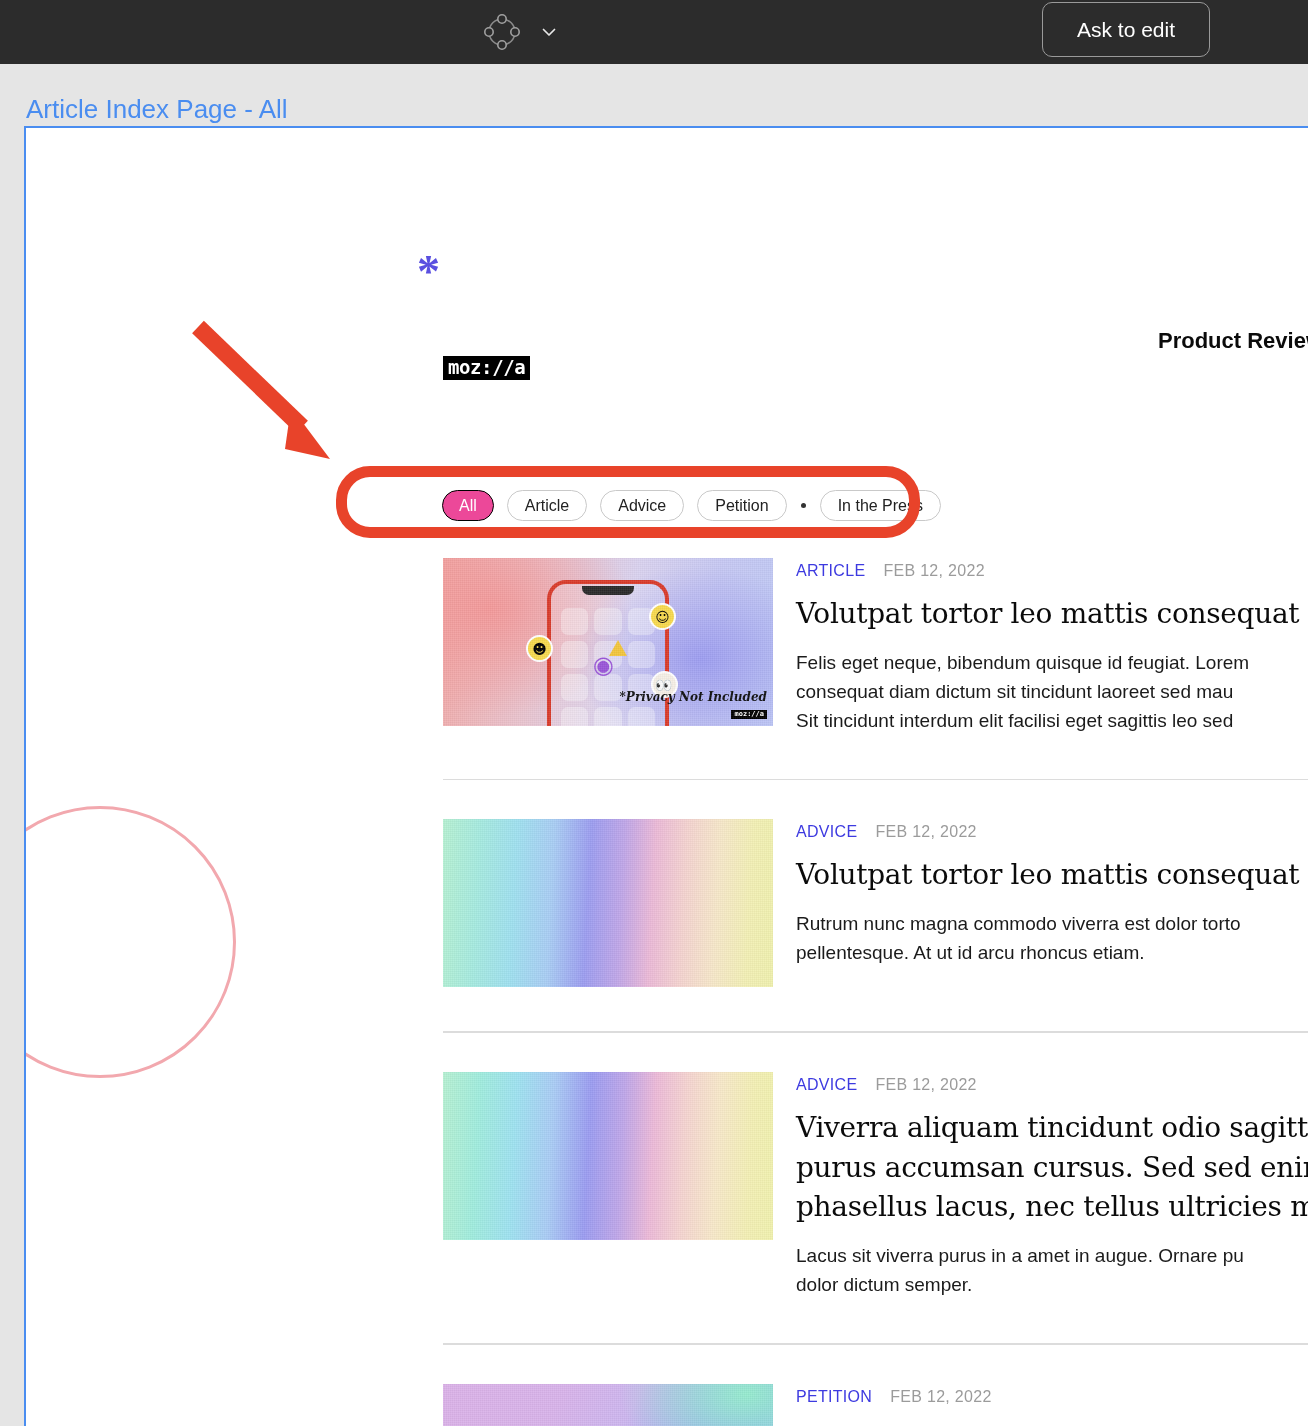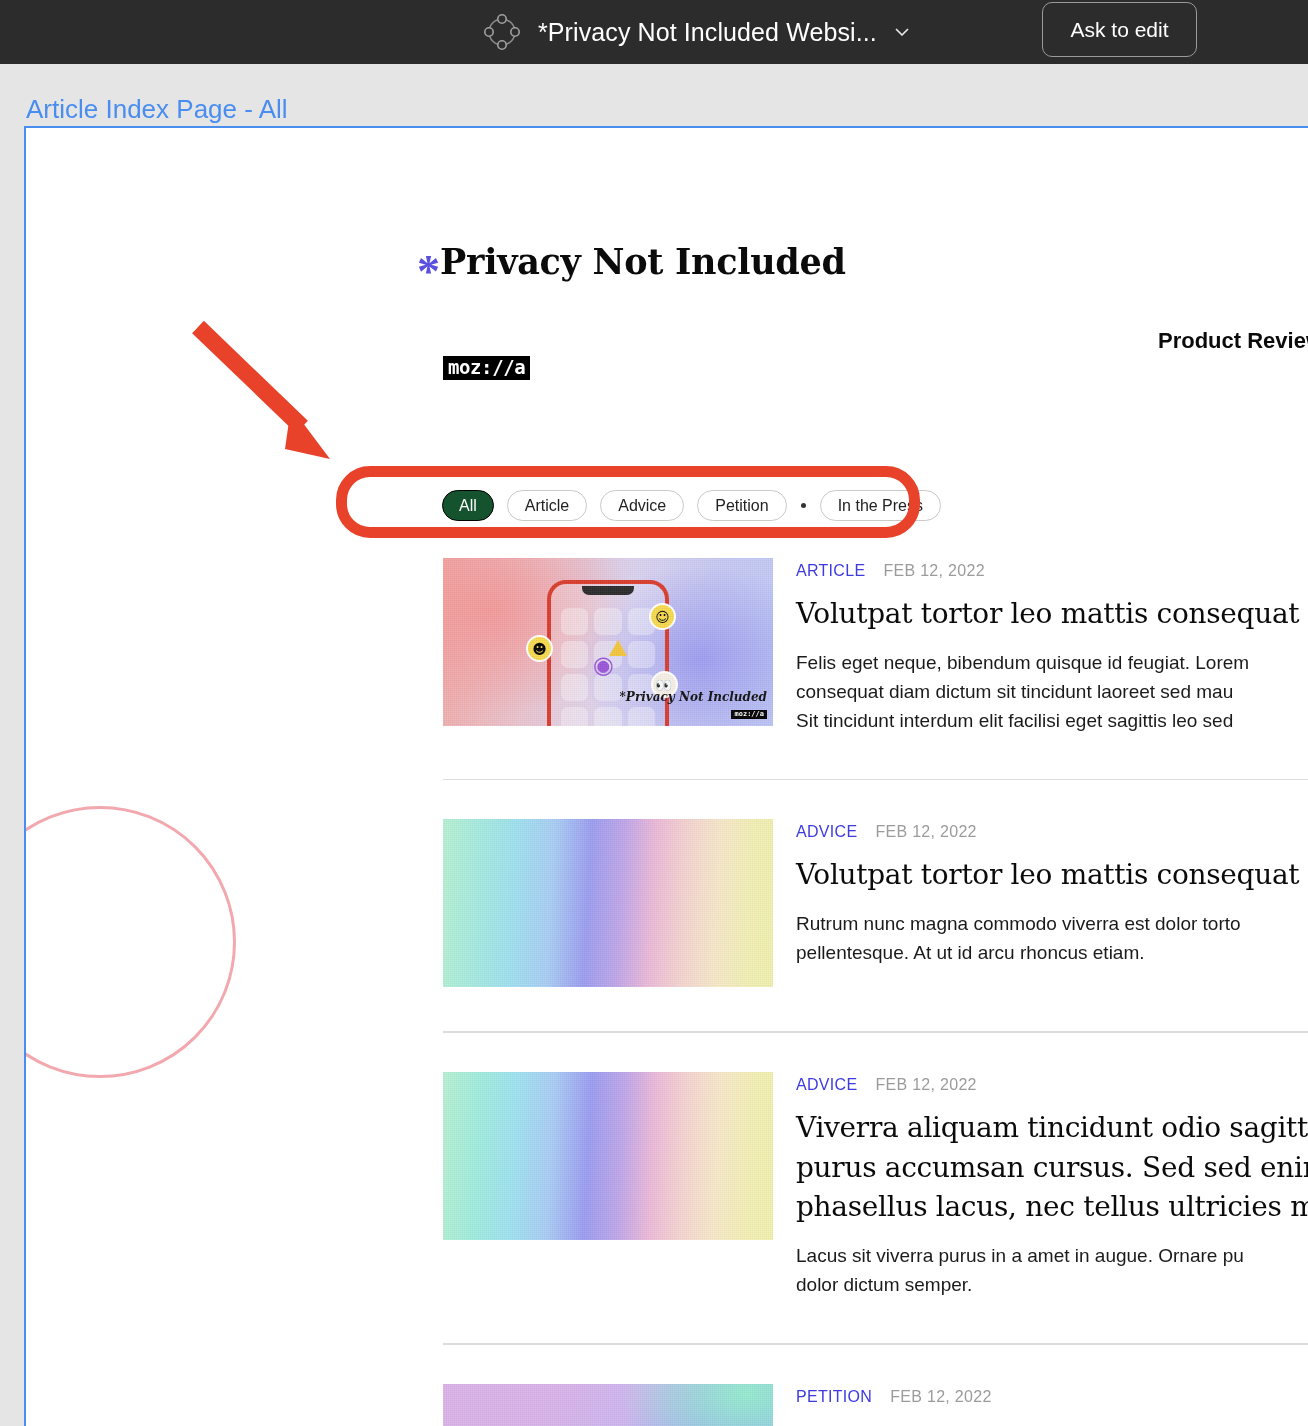--- a/index.html
+++ b/index.html
@@ -37,21 +37,21 @@
     font-family: "Liberation Sans", sans-serif;
   }
   .chevron-down {
     width: 18px; height: 18px;
     flex: none;
     margin-left: 2px;
   }
   #ask-to-edit {
     position: absolute;
     left: 1042px; top: 2px;
-    width: 155px; height: 55px;
+    width: 168px; height: 55px;
     border: 1.6px solid #9a9a9a;
     border-radius: 10px;
     background: transparent;
     color: #ffffff;
     font-size: 21px;
     font-family: "Liberation Sans", sans-serif;
     display: flex;
     align-items: center;
     justify-content: center;
     cursor: pointer;
@@ -178,21 +178,21 @@
     justify-content: center;
     font-family: "Liberation Sans", sans-serif;
     font-size: 16px;
     color: #222222;
     border: 1.3px solid #c9c9c9;
     background: #ffffff;
     white-space: nowrap;
     cursor: pointer;
   }
   .pill.active {
-    background: #14532d;
+    background: #ec4899;
     color: #ffffff;
     border-color: #000000;
     padding: 0 16px;
   }
   .pill-dot {
     width: 5px; height: 5px;
     border-radius: 50%;
     background: #333333;
     flex: none;
     margin: 0 1px;
@@ -415,42 +415,40 @@
   <div id="toolbar-center">
     <span class="vector-node-icon">
       <svg viewBox="0 0 44 44" width="44" height="44" aria-hidden="true">
         <circle cx="22" cy="22" r="13" fill="none" stroke="#8a8a8a" stroke-width="1.6"></circle>
         <circle cx="22" cy="9" r="4.2" fill="#2c2c2c" stroke="#a0a0a0" stroke-width="1.6"></circle>
         <circle cx="22" cy="35" r="4.2" fill="#2c2c2c" stroke="#a0a0a0" stroke-width="1.6"></circle>
         <circle cx="9" cy="22" r="4.2" fill="#2c2c2c" stroke="#a0a0a0" stroke-width="1.6"></circle>
         <circle cx="35" cy="22" r="4.2" fill="#2c2c2c" stroke="#a0a0a0" stroke-width="1.6"></circle>
       </svg>
     </span>
-    <span id="doc-title">*Privacy Not Included Websi...</span>
     <span class="chevron-down">
       <svg viewBox="0 0 18 18" width="18" height="18" aria-hidden="true">
         <path d="M3.5 6.5 L9 12 L14.5 6.5" fill="none" stroke="#e8e8e8" stroke-width="1.7" stroke-linecap="round" stroke-linejoin="round"></path>
       </svg>
     </span>
   </div>
   <div id="ask-to-edit">Ask to edit</div>
 </div>
 
 <div id="canvas">
 
   <div id="frame-label">Article Index Page - All</div>
 
   <div id="frame">
 
     <div id="pink-circle"></div>
 
     <div id="site-header">
       <div id="brand">
         <span id="brand-asterisk">*</span>
-        <span id="brand-title">Privacy Not Included</span>
       </div>
       <div id="mozilla-wordmark">moz://a</div>
       <div id="nav-product-reviews">Product Reviews</div>
     </div>
 
 
     <div id="filter-bar">
       <div class="pill active">All</div>
       <div class="pill">Article</div>
       <div class="pill">Advice</div>

